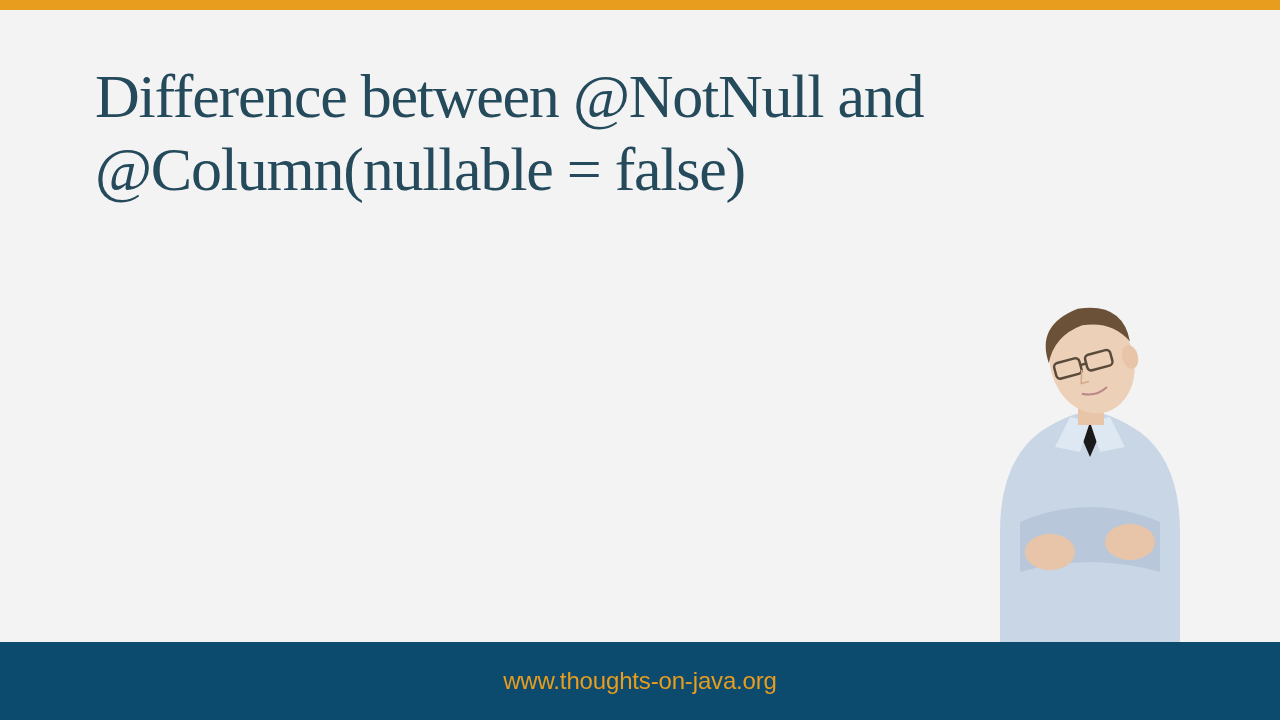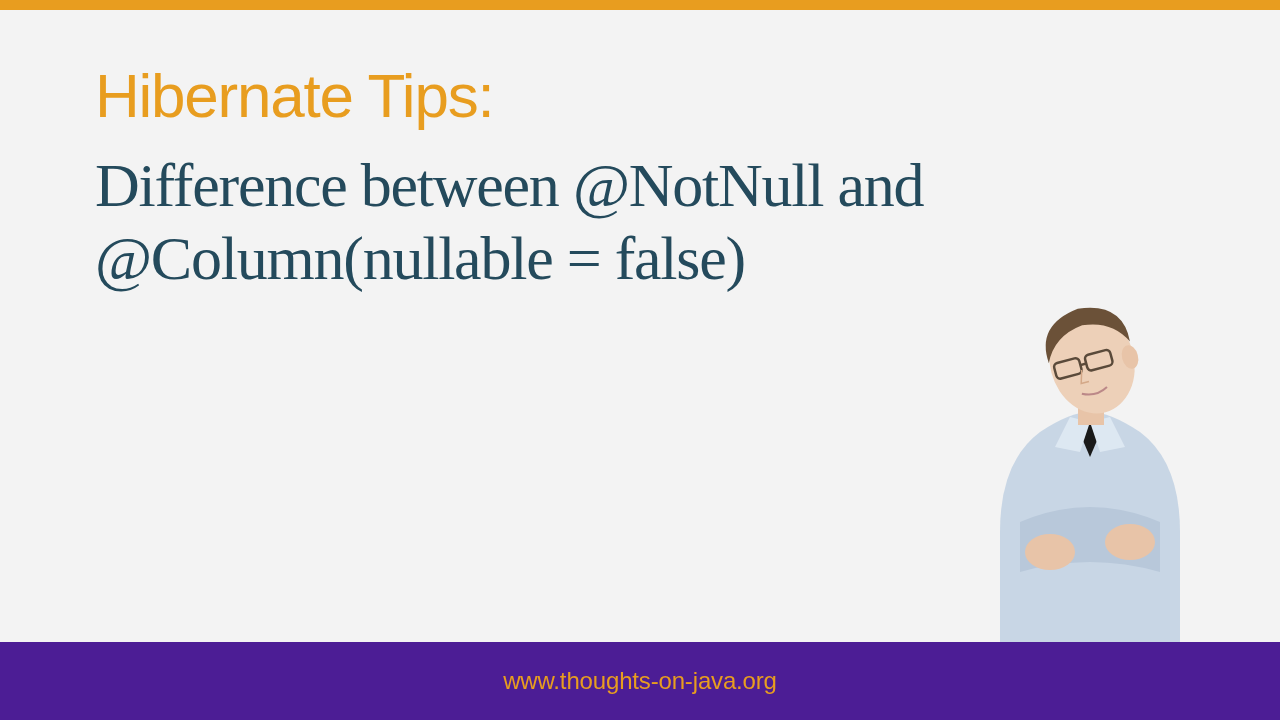--- a/index.html
+++ b/index.html
@@ -34,21 +34,21 @@
       font-size: 62px;
       font-weight: 400;
       line-height: 1.18;
       letter-spacing: -0.02em;
       font-family: Liberation Serif, serif;
     }
     .bottom-bar {
       position: absolute;
       bottom: 0; left: 0; right: 0;
       height: 78px;
-      background: #4c1d95;
+      background: #0c4a6e;
       display: flex;
       align-items: center;
       justify-content: center;
     }
     .url {
       color: #e89d1f;
       font-size: 24px;
       font-weight: 400;
     }
     .person {
@@ -60,21 +60,20 @@
     }
     
     .person svg { width: 100%; height: 100%; }
   </style>
 </head>
 <body>
 
 <div class="top-bar"></div>
 
 <div class="content">
-  <div class="title">Hibernate Tips:</div>
   <div class="subtitle">Difference between @NotNull and @Column(nullable = false)</div>
 </div>
 
 <div class="person">
   <svg viewBox="0 0 300 420">
 
     <path d="M 60 420 L 60 310 Q 60 240 100 210 Q 130 190 150 190 Q 170 190 200 210 Q 240 240 240 310 L 240 420 Z" fill="#c8d6e5"></path>
 
     <path d="M 135 200 L 150 235 L 165 200 Q 150 195 135 200 Z" fill="#1a1a1a"></path>
 

